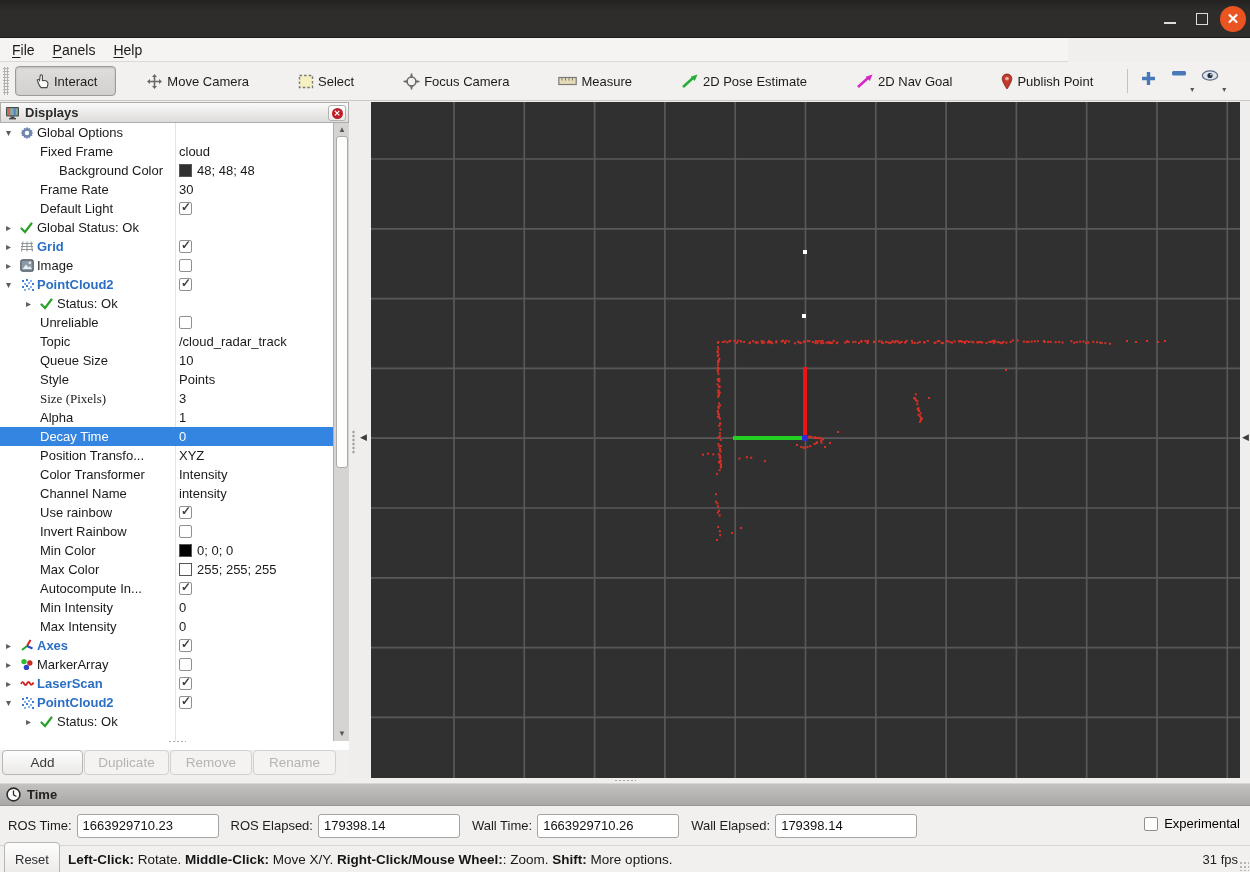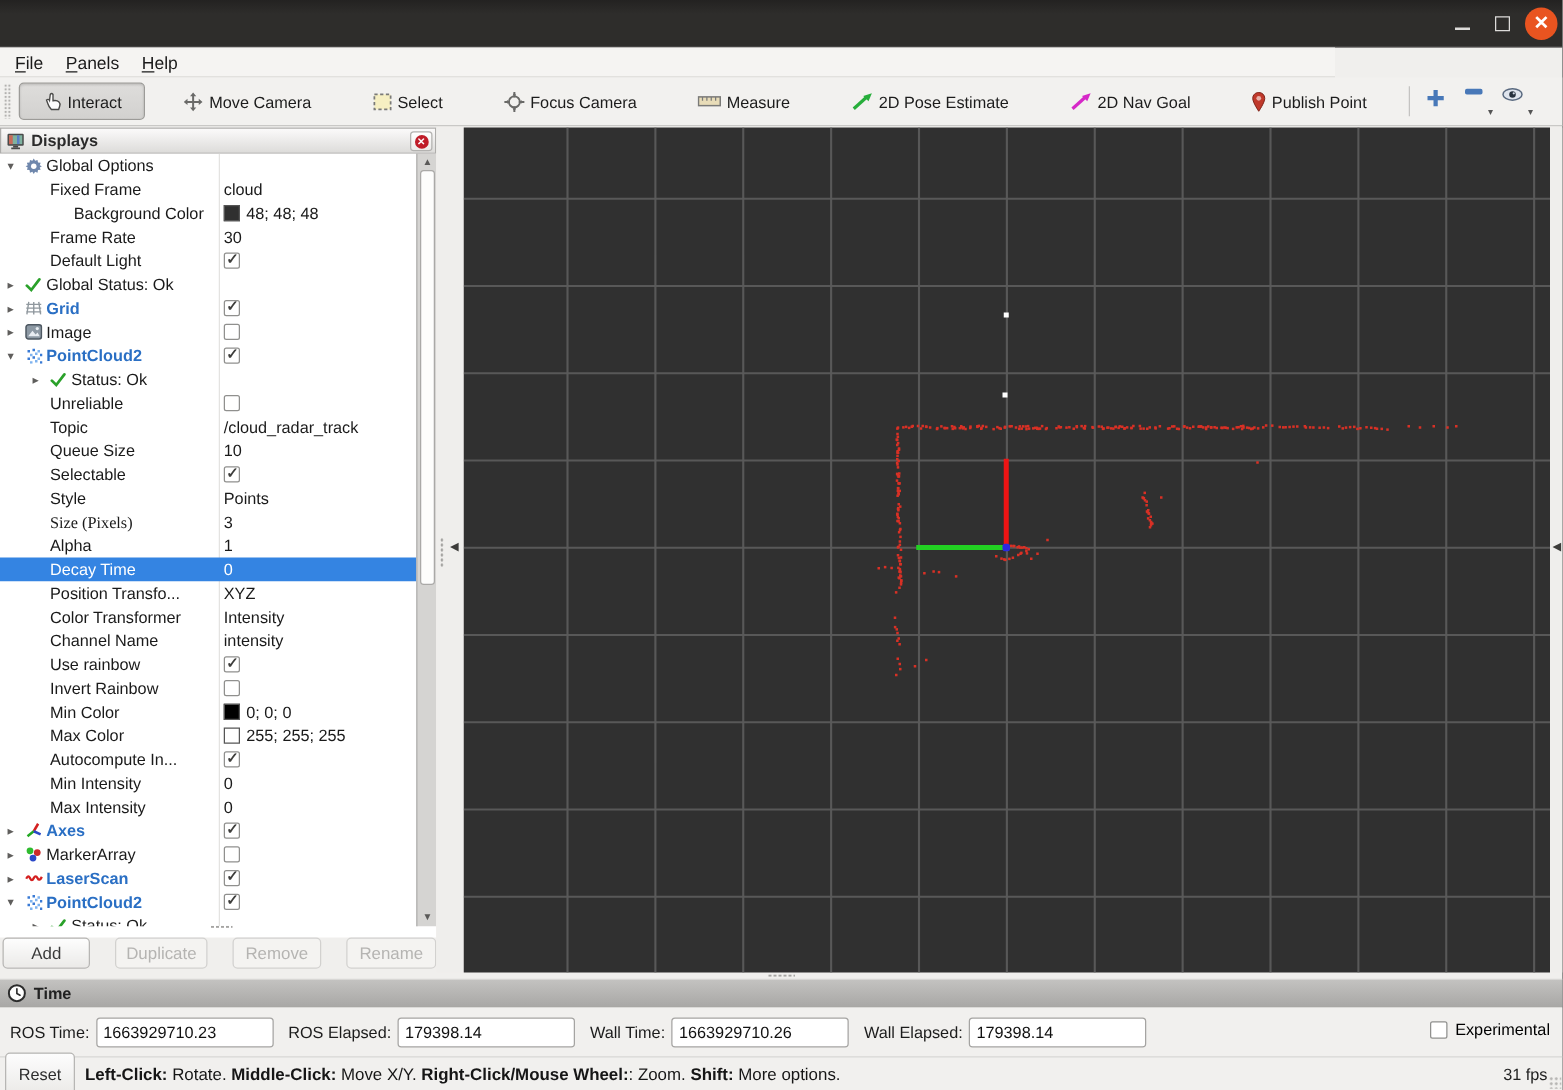--- a/index.html
+++ b/index.html
@@ -86,21 +86,21 @@
   .splitter-left { position:absolute; left:349px; top:102px; width:22px; height:676px; background:#efeeec; }
   .splitter-right { position:absolute; left:1240px; top:102px; width:10px; height:676px; background:#efeeec; }
   .split-arrow { position:absolute; font-size:9px; color:#3c3c3a; }
   .vdots { position:absolute; width:3px; background-image:radial-gradient(#a5a4a2 1px, transparent 1.2px);
     background-size:3px 4px; }
   .hdots { position:absolute; height:3px; background-image:radial-gradient(#a5a4a2 1px, transparent 1.2px);
     background-size:4px 3px; }
 
   .viewport { position:absolute; left:371px; top:102px; width:869px; height:676px; background:#303030; }
 
-  .panel-btn-row { position:absolute; left:0; top:750px; width:349px; height:28px; display:flex; gap:20px; padding-left:2px; }
+  .panel-btn-row { position:absolute; left:0; top:750px; width:349px; height:28px; display:flex; gap:1px; padding-left:2px; }
   .pbtn { height:25px; border:1px solid #b7b6b4; border-radius:4px; background:linear-gradient(#fdfdfd,#ebeae8);
     font-size:13.5px; color:#3a3a3a; display:flex; align-items:center; justify-content:center; font-family:inherit; }
   .pbtn.disabled { color:#b5b4b2; border-color:#d2d1cf; background:#f4f3f1; }
 
   
   .time-header { position:absolute; left:0; top:783px; width:1250px; height:23px;
     background:linear-gradient(#c3c2c0,#a9a8a6); border-top:1px solid #d8d7d5; border-bottom:1px solid #969593;
     display:flex; align-items:center; font-size:13px; font-weight:600; color:#222; }
   .time-body { position:absolute; left:0; top:806px; width:1250px; height:39px; background:#f1f0ee;
     display:flex; align-items:center; font-size:13px; color:#1c1c1c; }
@@ -402,29 +402,20 @@
             <span class="rlabel">Topic</span>
           </div>
           <div class="rvalue">/cloud_radar_track</div>
         </div>
         <div class="tree-row">
           <div class="row-left" style="padding-left: 26px;">
             <span class="arrow"></span>
             <span class="rlabel">Queue Size</span>
           </div>
           <div class="rvalue">10</div>
-        </div>
-        <div class="tree-row">
-          <div class="row-left" style="padding-left: 26px;">
-            <span class="arrow"></span>
-            <span class="rlabel">Selectable</span>
-          </div>
-          <div class="rvalue">
-            <span class="cb checked"></span>
-          </div>
         </div>
         <div class="tree-row">
           <div class="row-left" style="padding-left: 26px;">
             <span class="arrow"></span>
             <span class="rlabel">Style</span>
           </div>
           <div class="rvalue">Points</div>
         </div>
         <div class="tree-row">
           <div class="row-left" style="padding-left: 26px; font-family: Liberation Serif, serif;">

